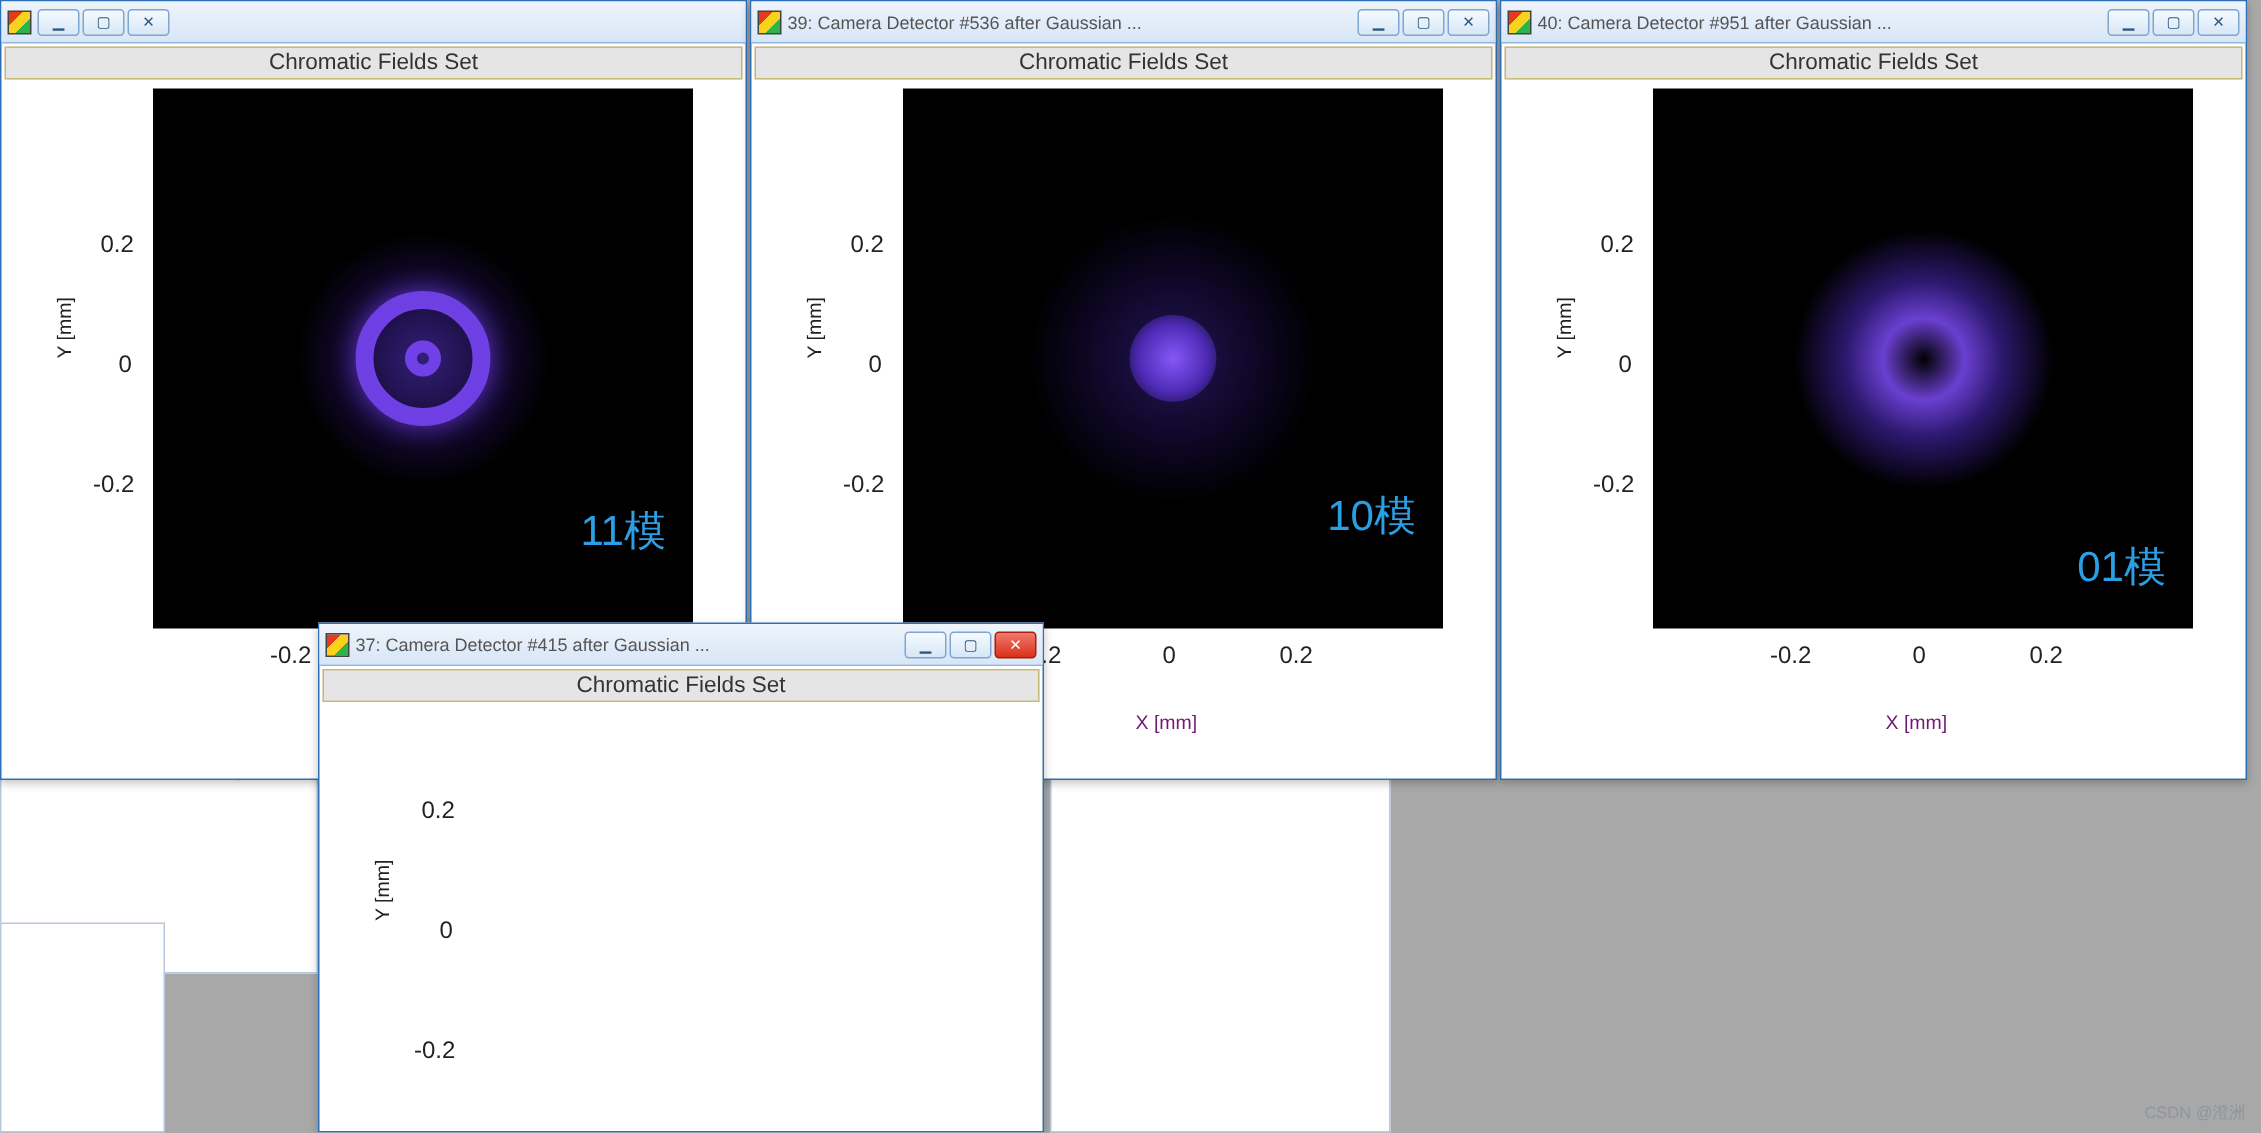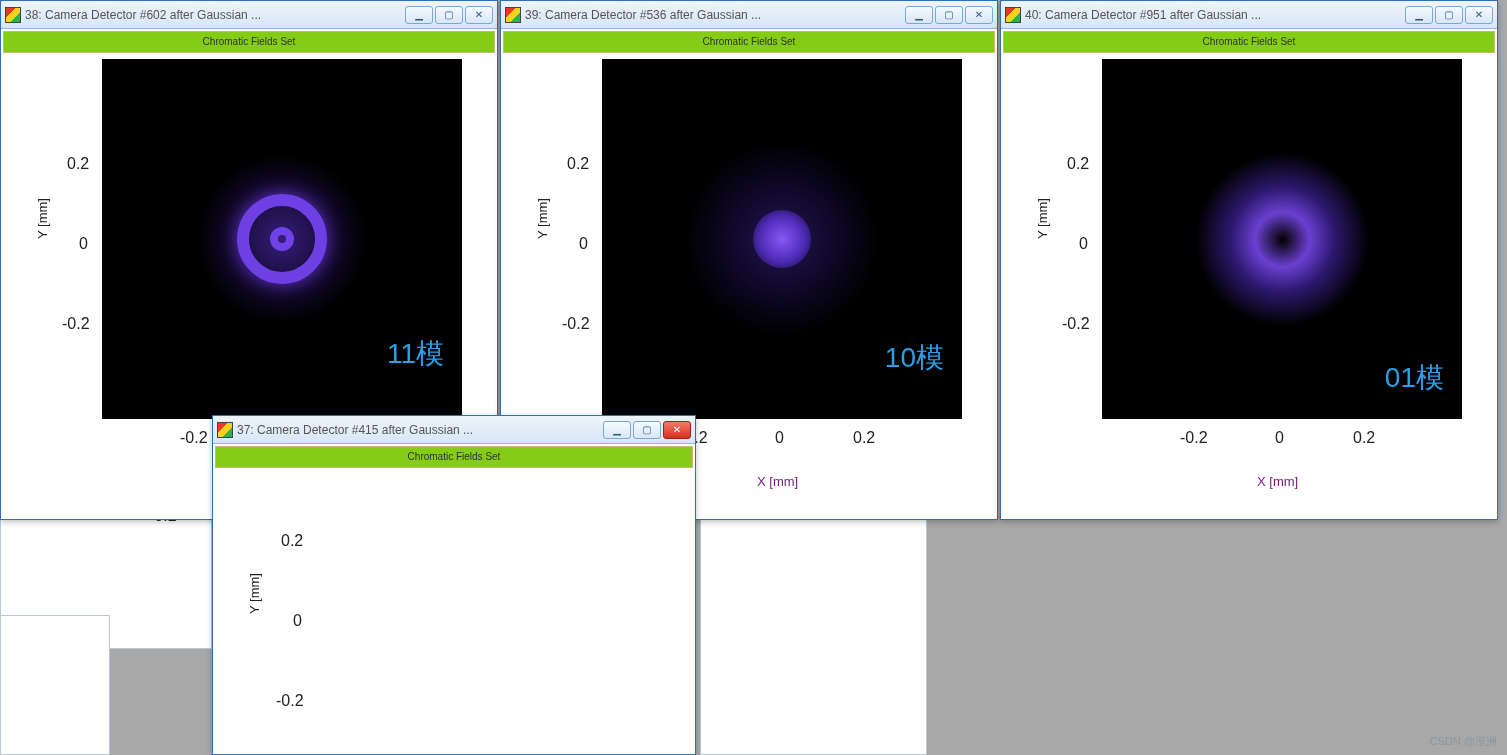--- a/index.html
+++ b/index.html
@@ -50,26 +50,26 @@
       font-size: 10px;
       cursor: default;
     }
     .win-btn.close {
       background: linear-gradient(#f07a6e,#d9311a);
       border-color: #a62012;
       color: #fff;
     }
     .subtitle {
       height: 22px;
-      background: #84cc16;
+      background: #e5e5e5;
       border: 1px solid #c9b977;
       margin: 2px;
       text-align: center;
       line-height: 20px;
-      font-size: 10px;
+      font-size: 15px;
       color: #333;
     }
     .plot-area {
       position: relative;
       margin: 6px;
       height: 430px;
       background: #fff;
     }
     .plot-area.short { height: 234px; }
     .canvas {
@@ -137,21 +137,20 @@
 
 <div class="bg-frag" style="left:0;top:489px;width:212px;height:160px;border-top:none;">
   <div class="tick" style="left:148px;top:18px;">-0.2</div>
 </div>
 <div class="bg-frag" style="left:0;top:615px;width:110px;height:140px;"></div>
 <div class="bg-frag" style="left:700px;top:490px;width:227px;height:265px;"></div>
 
 <div class="window" style="left:0;top:0;width:498px;height:520px;">
   <div class="titlebar">
     <span class="titlebar-icon"></span>
-    <span class="titlebar-text">38: Camera Detector #602 after Gaussian ...</span>
     <div class="win-controls">
       <div class="win-btn">
           <span>▁</span>
         </div>
       <div class="win-btn">
           <span>▢</span>
         </div>
       <div class="win-btn">
           <span>✕</span>
         </div>
@@ -198,21 +197,21 @@
     <div class="tick" style="left:60px;top:96px;">0.2</div>
     <div class="tick" style="left:72px;top:176px;">0</div>
     <div class="tick" style="left:55px;top:256px;">-0.2</div>
     <div class="tick" style="left:173px;top:370px;">-0.2</div>
     <div class="tick" style="left:268px;top:370px;">0</div>
     <div class="tick" style="left:346px;top:370px;">0.2</div>
     <div class="xaxis-label">X [mm]</div>
     <div class="canvas">
       <div class="glow" style="width:190px;height:190px;background:radial-gradient(circle,rgba(70,40,170,.5) 0%,rgba(40,20,110,.3) 45%,rgba(0,0,0,0) 72%);"></div>
       <div class="glow" style="width:58px;height:58px;background:radial-gradient(circle,rgba(140,90,255,.95) 0%,rgba(90,50,210,.8) 55%,rgba(0,0,0,0) 90%);"></div>
-      <div class="annot" style="right:18px;bottom:42px;">10模</div>
+      <div class="annot" style="right:18px;bottom:56px;">10模</div>
     </div>
   </div>
 </div>
 
 <div class="window" style="left:1000px;top:0;width:498px;height:520px;">
   <div class="titlebar">
     <span class="titlebar-icon"></span>
     <span class="titlebar-text">40: Camera Detector #951 after Gaussian ...</span>
     <div class="win-controls">
       <div class="win-btn">

